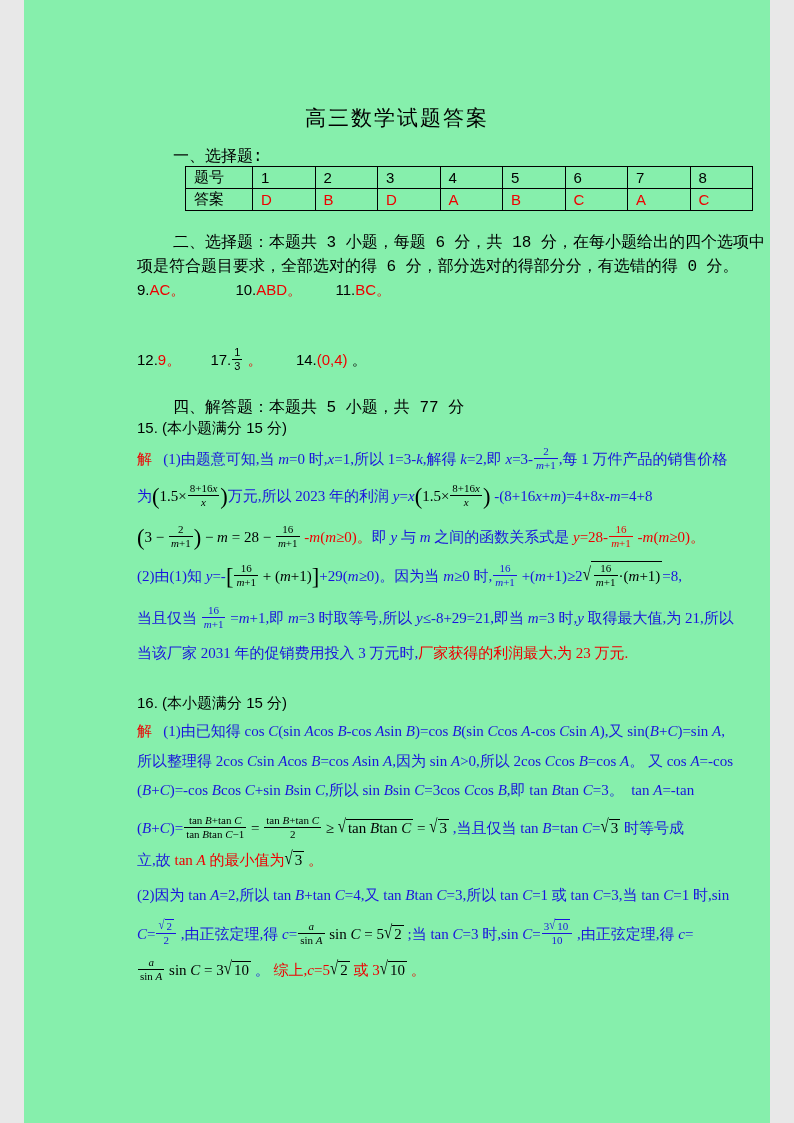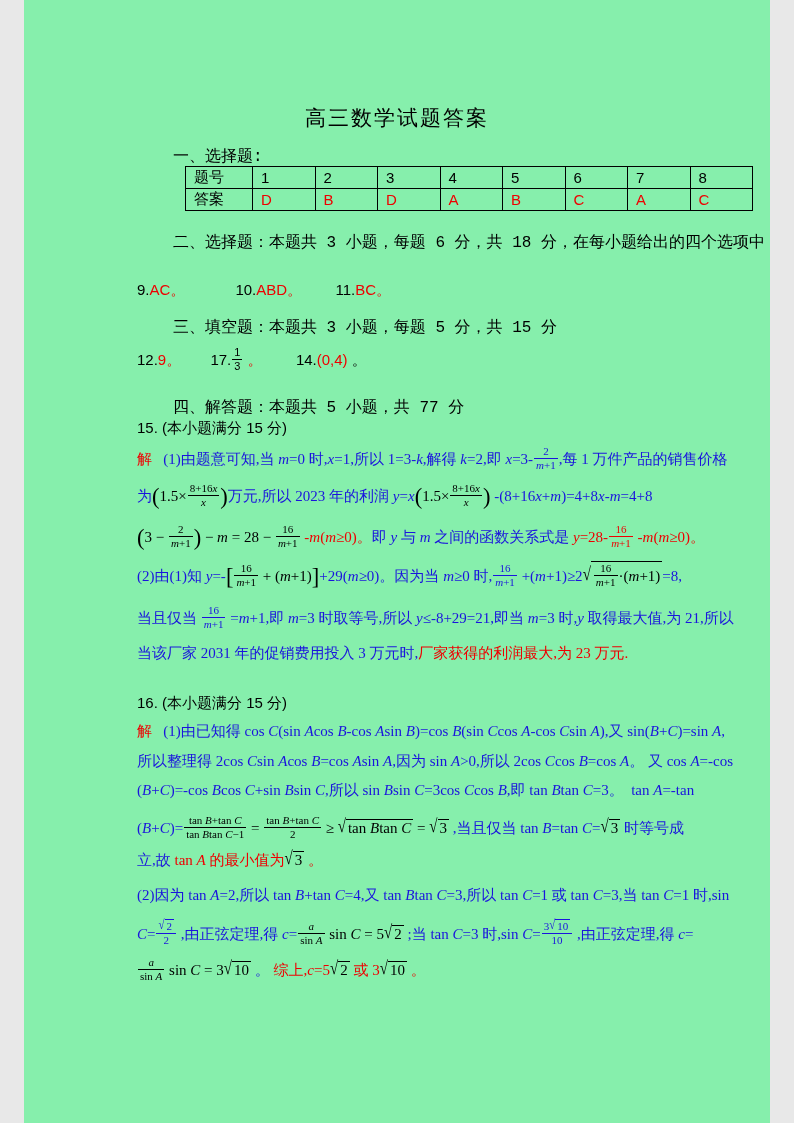--- a/index.html
+++ b/index.html
@@ -66,23 +66,23 @@
       <td class="ansv">A</td>
       <td class="ansv">B</td>
       <td class="ansv">C</td>
       <td class="ansv">A</td>
       <td class="ansv">C</td>
     </tr>
   </tbody>
     </table>
 
   <div class="abs sec-head" style="top:232px">二、选择题：本题共 3 小题，每题 6 分，共 18 分，在每小题给出的四个选项中，有多</div>
+  <div class="abs sec-head flush" style="top:256px">项是符合题目要求，全部选对的得 6 分，部分选对的得部分分，有选错的得 0 分。</div>
   <div class="ans-line c-k" style="top:281px"><span>9.</span><span class="c-r">AC。</span><span>            </span><span>10.</span><span class="c-r">ABD。</span><span>        </span><span>11.</span><span class="c-r">BC。</span></div>
 
-  <div class="abs sec-head" style="top:317px">三、填空题：本题共 3 小题，每题 5 分，共 15 分</div>
   <div class="ans-line c-k" style="top:346px"><span>12.</span><span class="c-r">9</span><span class="c-r">。</span><span>       </span><span>17.</span><span class="frac"><span class="num"><span>1</span></span><span class="den"><span>3</span></span></span><span class="c-r"> 。</span><span>        </span><span>14.</span><span class="c-r">(0,4)</span><span> 。</span></div>
 
   <div class="abs sec-head" style="top:397px">四、解答题：本题共 5 小题，共 77 分</div>
 
   <div class="ans-line" style="top:419px"><span>15. (本小题满分 15 分)</span></div>
   <div class="sol-line c-b" style="top:445px"><span class="c-r">解</span><span>   (1)由题意可知,当 </span><span class="it">m</span><span>=0 时,</span><span class="it">x</span><span>=1,所以 1=3-</span><span class="it">k</span><span>,解得 </span><span class="it">k</span><span>=2,即 </span><span class="it">x</span><span>=3-</span><span class="frac"><span class="num"><span>2</span></span><span class="den"><span class="it">m</span><span>+1</span></span></span><span>,每 1 万件产品的销售价格</span></div>
   <div class="sol-line c-b" style="top:482px"><span>为</span><span class="c-k big">(</span><span class="c-k">1.5×</span><span class="frac c-k"><span class="num"><span>8+16</span><span class="it">x</span></span><span class="den"><span class="it">x</span></span></span><span class="c-k big">)</span><span>万元,所以 2023 年的利润 </span><span class="it">y</span><span>=</span><span class="it">x</span><span class="c-k big">(</span><span class="c-k">1.5×</span><span class="frac c-k"><span class="num"><span>8+16</span><span class="it">x</span></span><span class="den"><span class="it">x</span></span></span><span class="c-k big">)</span><span> -(8+16</span><span class="it">x</span><span>+</span><span class="it">m</span><span>)=4+8</span><span class="it">x</span><span>-</span><span class="it">m</span><span>=4+8</span></div>
   <div class="sol-line c-b" style="top:523px"><span class="c-k big">(</span><span class="c-k">3 − </span><span class="frac c-k"><span class="num"><span>2</span></span><span class="den"><span class="it">m</span><span>+1</span></span></span><span class="c-k big">)</span><span class="c-k"> − </span><span class="it c-k">m</span><span class="c-k"> = 28 − </span><span class="frac c-k"><span class="num"><span>16</span></span><span class="den"><span class="it">m</span><span>+1</span></span></span><span class="c-r"> -</span><span class="it c-r">m</span><span class="c-r">(</span><span class="it c-r">m</span><span class="c-r">≥0)。</span><span>即 </span><span class="it">y</span><span> 与 </span><span class="it">m</span><span> 之间的函数关系式是 </span><span class="it c-r">y</span><span class="c-r">=28-</span><span class="frac c-r"><span class="num"><span>16</span></span><span class="den"><span class="it">m</span><span>+1</span></span></span><span class="c-r"> -</span><span class="it c-r">m</span><span class="c-r">(</span><span class="it c-r">m</span><span class="c-r">≥0)。</span></div>
   <div class="sol-line c-b" style="top:561px"><span>(2)由(1)知 </span><span class="it">y</span><span>=-</span><span class="c-k big">[</span><span class="frac c-k"><span class="num"><span>16</span></span><span class="den"><span class="it">m</span><span>+1</span></span></span><span class="c-k"> + (</span><span class="it c-k">m</span><span class="c-k">+1)</span><span class="c-k big">]</span><span>+29(</span><span class="it">m</span><span>≥0)。因为当 </span><span class="it">m</span><span>≥0 时,</span><span class="frac"><span class="num"><span>16</span></span><span class="den"><span class="it">m</span><span>+1</span></span></span><span> +(</span><span class="it">m</span><span>+1)≥2</span><span class="sqrt c-k"><span class="rad">√</span><span class="sqrt-body"><span class="frac"><span class="num"><span>16</span></span><span class="den"><span class="it">m</span><span>+1</span></span></span><span>·(</span><span class="it">m</span><span>+1)</span></span></span><span>=8,</span></div>
   <div class="sol-line c-b" style="top:604px"><span>当且仅当 </span><span class="frac"><span class="num"><span>16</span></span><span class="den"><span class="it">m</span><span>+1</span></span></span><span> =</span><span class="it">m</span><span>+1,即 </span><span class="it">m</span><span>=3 时取等号,所以 </span><span class="it">y</span><span>≤-8+29=21,即当 </span><span class="it">m</span><span>=3 时,</span><span class="it">y</span><span> 取得最大值,为 21,所以</span></div>

